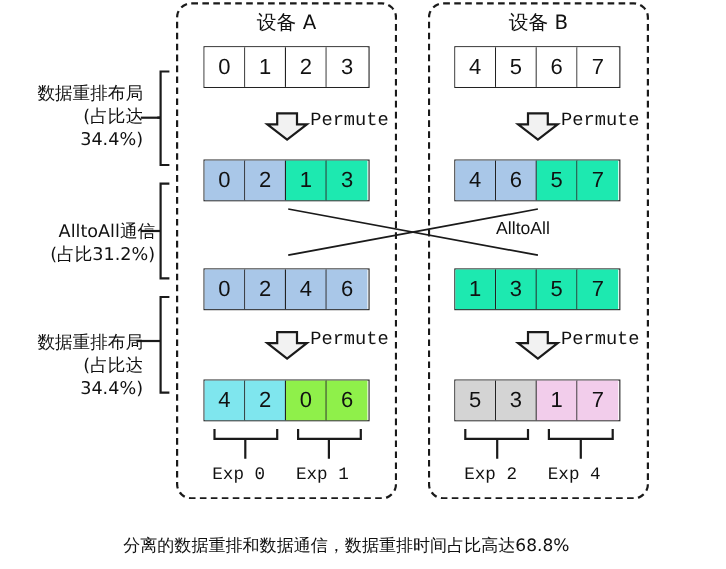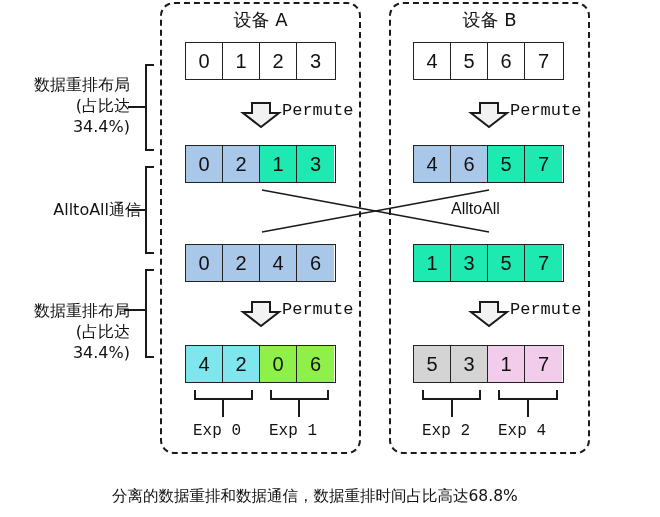--- a/index.html
+++ b/index.html
@@ -120,20 +120,21 @@
 
 <div class="alltoall-label" style="left:451px; top:200px;">AlltoAll</div>
 
 <div class="side-label" style="left:4px; top:74px; width:126px;">
   <div>数据重排布局</div>
   <div>(占比达</div>
   <div>34.4%)</div>
 </div>
 <div class="side-label" style="left:15px; top:199px; width:126px;">
   <div>AlltoAll通信</div>
+  <div>(占比31.2%)</div>
 </div>
 <div class="side-label" style="left:4px; top:300px; width:126px;">
   <div>数据重排布局</div>
   <div>(占比达</div>
   <div>34.4%)</div>
 </div>
 
 <div class="exp-label" style="left:193px; top:422px; width:60px;">Exp 0</div>
 <div class="exp-label" style="left:269px; top:422px; width:60px;">Exp 1</div>
 <div class="exp-label" style="left:422px; top:422px; width:60px;">Exp 2</div>

